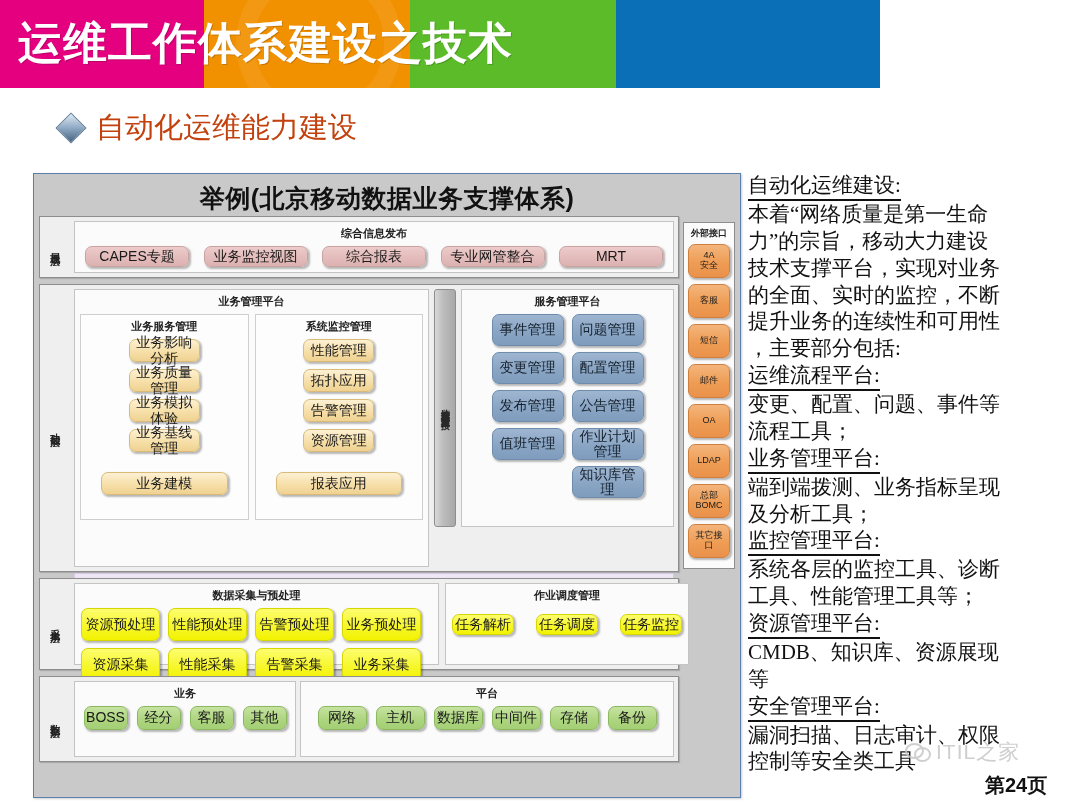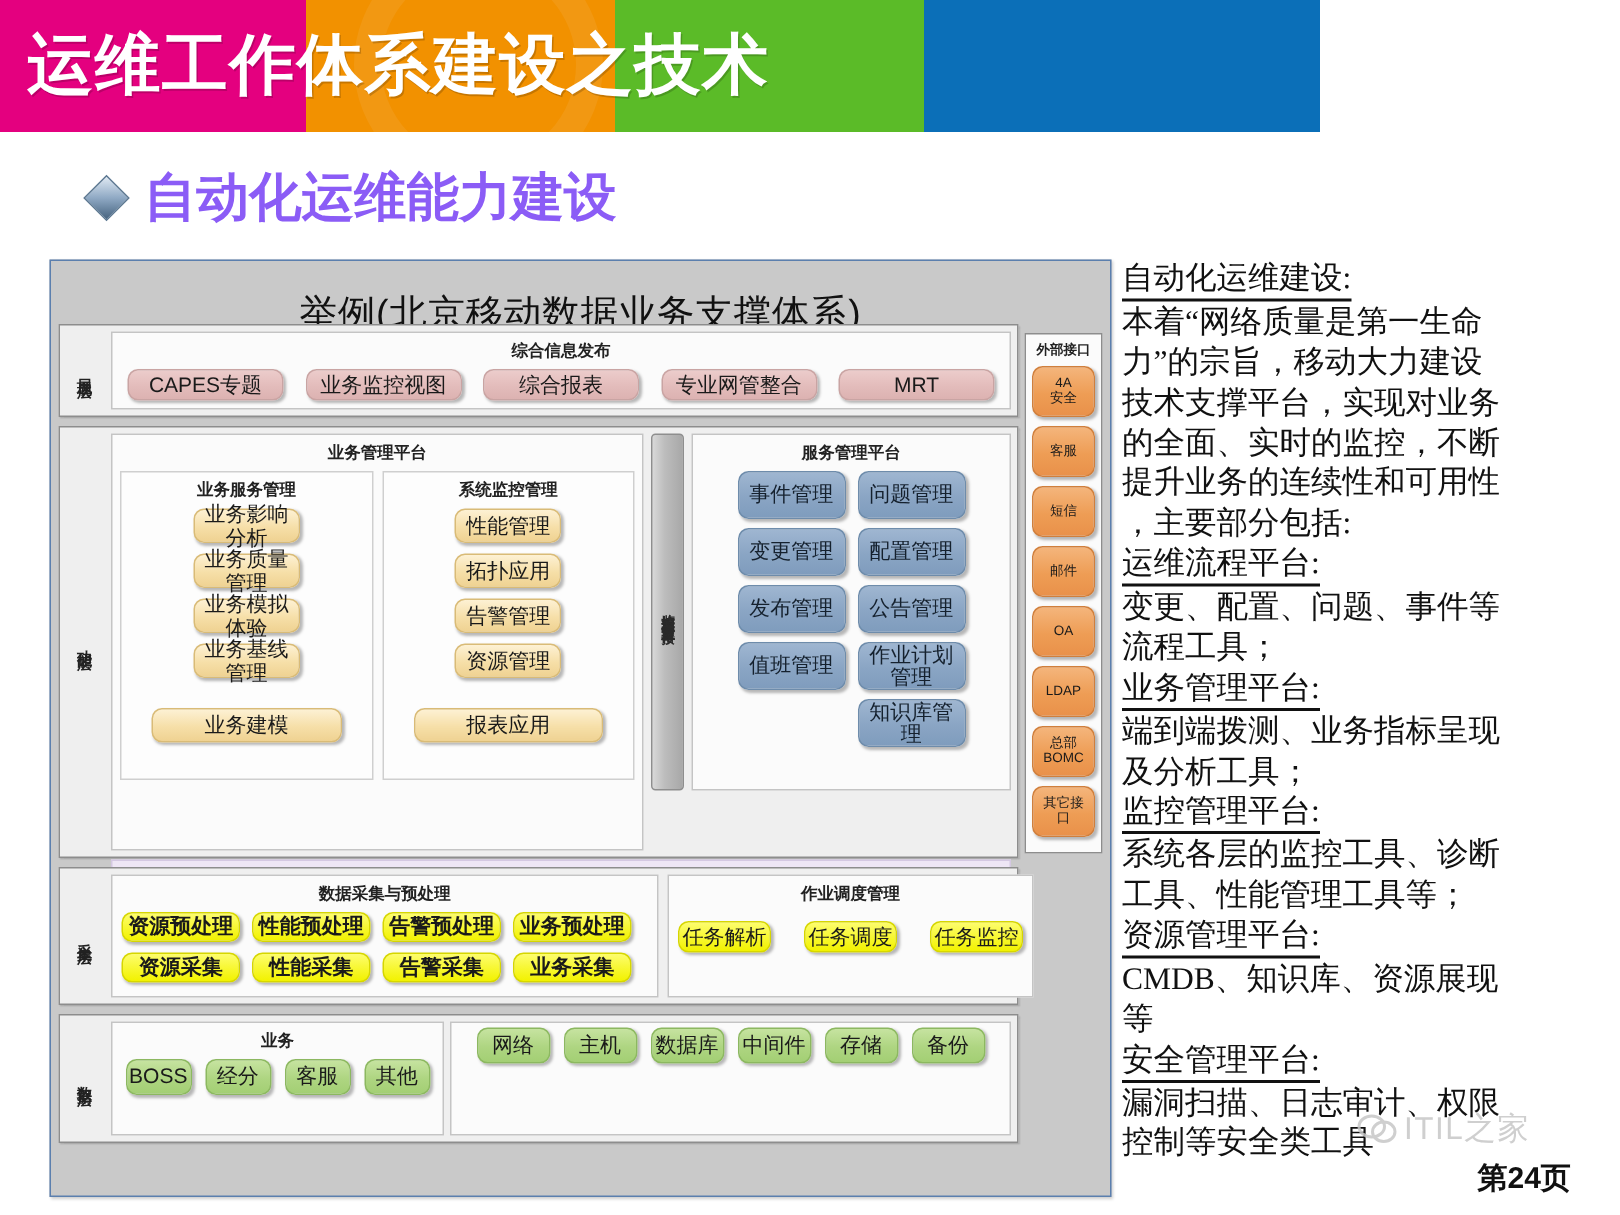--- a/index.html
+++ b/index.html
@@ -26,31 +26,31 @@
     font-size:44px;font-weight:bold;color:#ffffff;letter-spacing:1px;
     text-shadow:1px 1px 0 rgba(0,0,0,.18);
     white-space:nowrap;
   }
 
   
   #subtitle-row{position:absolute;left:60px;top:108px;display:flex;align-items:center;gap:14px;}
   #bullet-diamond{width:20px;height:20px;transform:rotate(45deg);
     background:linear-gradient(135deg,#dfe9f3 0%,#8fa9c4 50%,#46637f 100%);
     border:1px solid #5b7791;}
-  #subtitle-text{font-size:35px;font-weight:bold;color:#8b5cf6;white-space:nowrap;}
+  #subtitle-text{font-size:29px;font-weight:normal;color:#c2410c;white-space:nowrap;}
 
   
   #diagram{
     position:absolute;left:33px;top:173px;width:708px;height:625px;
     background:#c9c9c9;border:1px solid #5b7fae;box-sizing:border-box;
     box-shadow:1px 1px 2px rgba(0,0,0,.2);
   }
   #diagram-title{
-    text-align:center;font-size:25px;font-weight:normal;color:#111;
-    padding-top:18px;letter-spacing:0.5px;
+    text-align:center;font-size:25px;font-weight:bold;color:#111;
+    padding-top:8px;letter-spacing:0.5px;
   }
   #diagram-body{position:absolute;left:5px;top:42px;width:698px;right:5px;}
 
   .layer{
     position:relative;background:#efefef;border:1px solid #8d8d8d;
     box-sizing:border-box;margin-bottom:6px;display:flex;
     box-shadow:1px 1px 1px rgba(0,0,0,.15);
   }
   .layer-label{
     width:30px;flex:0 0 30px;display:flex;align-items:center;justify-content:center;
@@ -119,21 +119,21 @@
   #cmdb-top-ellipse{position:absolute;left:0;top:-1px;width:100%;height:16px;
     background:linear-gradient(180deg,#d7cde6,#c3b8d8);border:1px solid #9e90b8;border-radius:50%;box-sizing:border-box;}
   #cmdb-label{position:relative;font-size:8px;color:#222;padding-bottom:3px;white-space:nowrap;}
 
   
   #collection-layer{height:92px;}
   #collection-row{display:flex;gap:6px;height:100%;}
   #data-collect-panel{flex:0 0 365px;}
   #job-sched-panel{flex:1;}
   #collect-grid{display:flex;flex-wrap:wrap;gap:7px 8px;justify-content:flex-start;}
-  #collect-grid .chip{width:79px;height:20px;font-weight:bold;}
+  #collect-grid .chip{width:79px;height:33px;}
   #job-chips{display:flex;gap:22px;justify-content:center;padding-top:6px;}
   #job-chips .chip{width:62px;height:21px;}
 
   
   #data-layer{height:86px;}
   #data-row{display:flex;gap:4px;height:100%;justify-content:flex-end;}
   #data-biz-panel{flex:0 0 222px;}
   #data-plat-panel{flex:1;}
   .chip-row{display:flex;gap:9px;justify-content:center;}
   #data-biz-panel .chip{width:44px;height:24px;}
@@ -323,20 +323,21 @@
             <div class="panel-title">业务</div>
             <div class="chip-row">
               <div class="chip greenish">BOSS</div>
               <div class="chip greenish">经分</div>
               <div class="chip greenish">客服</div>
               <div class="chip greenish">其他</div>
             </div>
           </div>
 
           <div class="panel" id="data-plat-panel">
+            <div class="panel-title">平台</div>
             <div class="chip-row">
               <div class="chip greenish">网络</div>
               <div class="chip greenish">主机</div>
               <div class="chip greenish">数据库</div>
               <div class="chip greenish">中间件</div>
               <div class="chip greenish">存储</div>
               <div class="chip greenish">备份</div>
             </div>
           </div>
 

